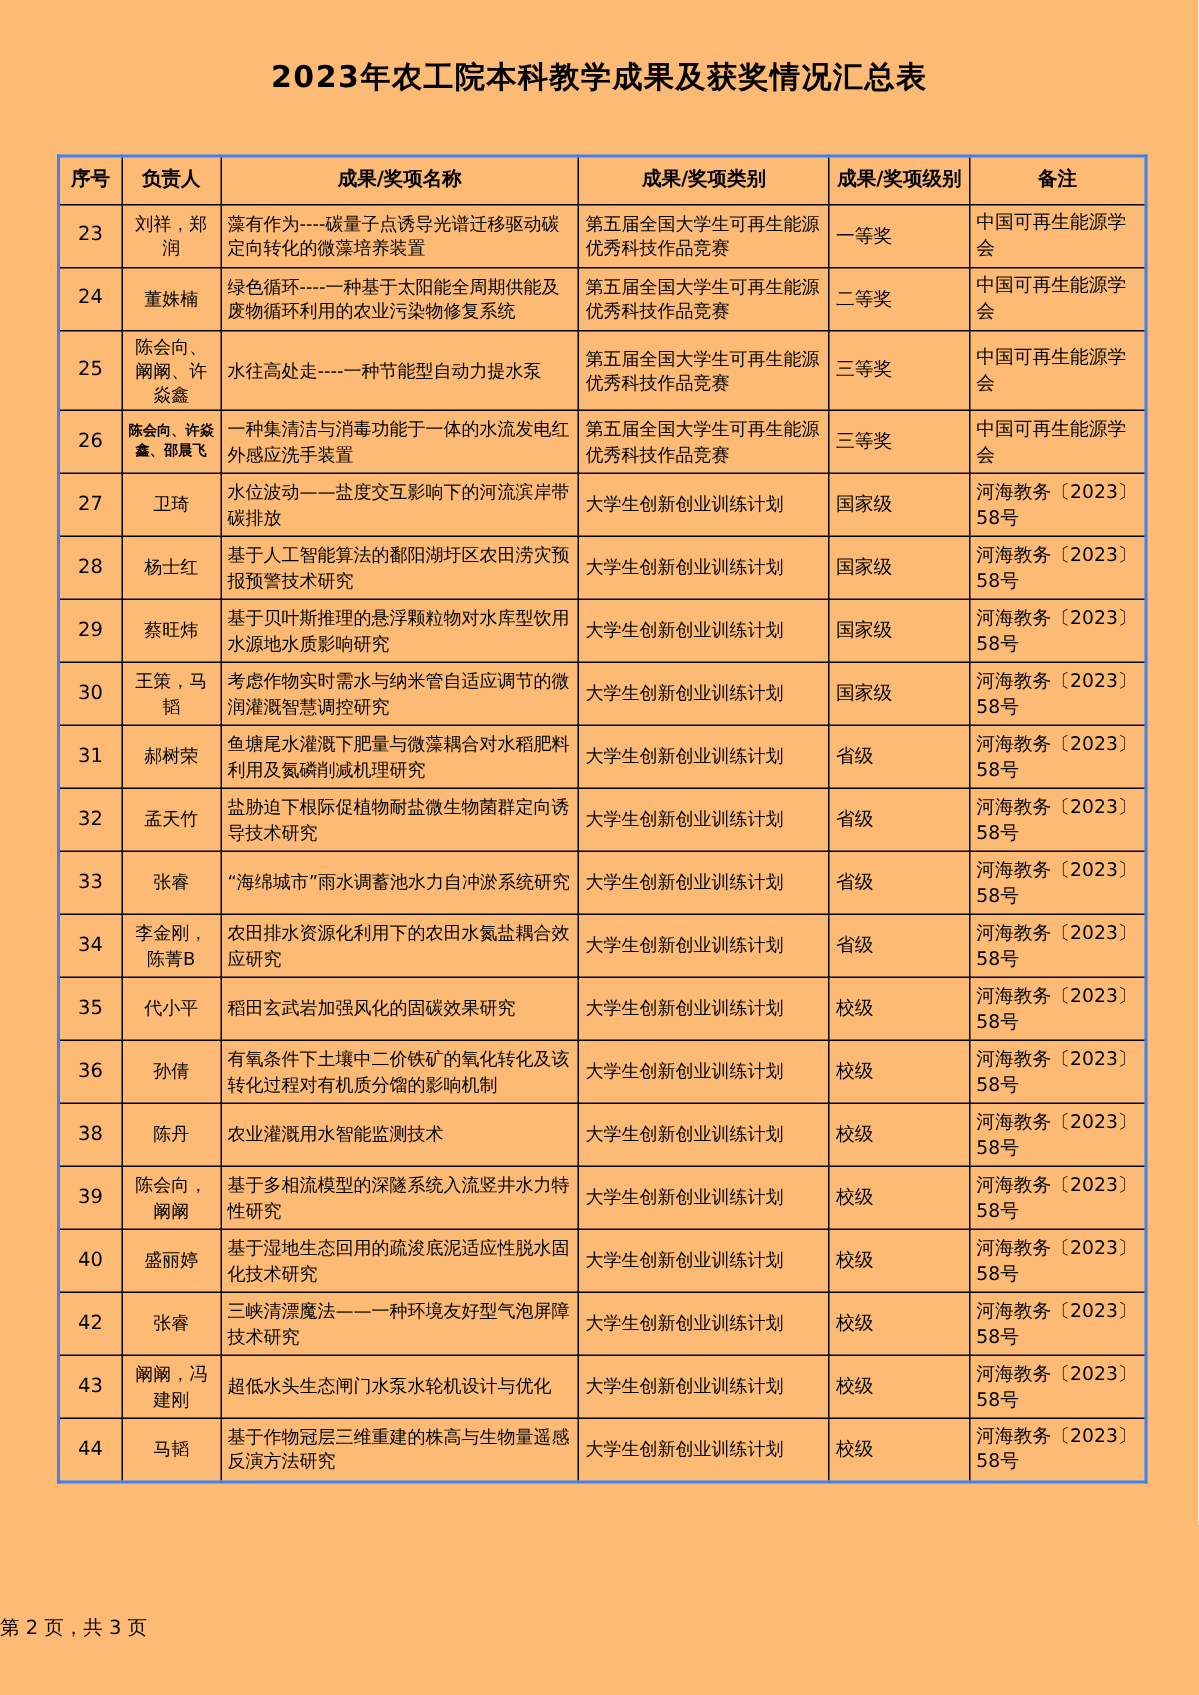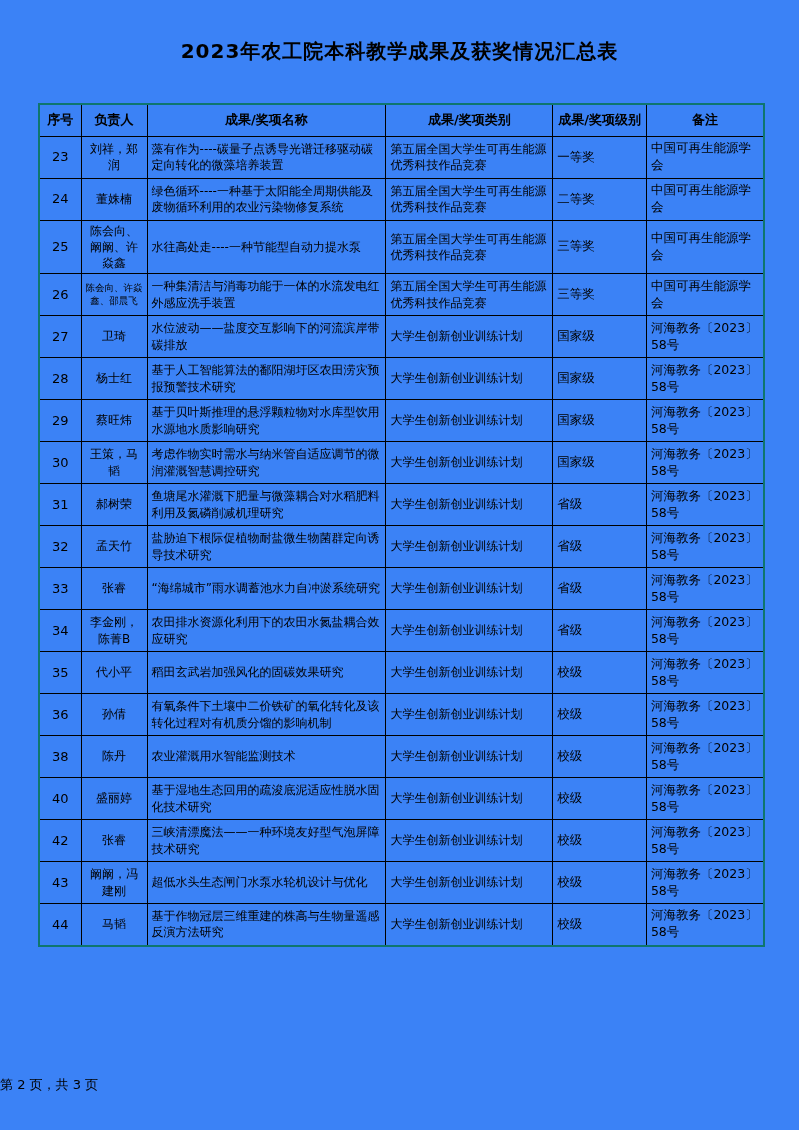--- a/index.html
+++ b/index.html
@@ -6,39 +6,39 @@
   html, body {
     margin: 0; padding: 0;
     background: #ffffff;
     font-family: "DejaVu Sans", "Liberation Sans", sans-serif;
     color: #000;
   }
   .page {
     position: relative;
     width: 799px;
     height: 1130px;
-    background: #3b82f6;
+    background: #fdba74;
     overflow: hidden;
   }
   .page-title {
     position: absolute;
     top: 38px; left: 0;
     width: 100%;
     text-align: center;
     font-size: 20px;
     font-weight: bold;
     letter-spacing: 1px;
   }
   table.summary {
     position: absolute;
     left: 38px; top: 103px;
     width: 727px;
     border-collapse: collapse;
     table-layout: fixed;
-    border: 2px solid #0f766e;
+    border: 2px solid #3b82f6;
   }
   .summary th, .summary td {
     border: 1px solid #000;
     padding: 2px 4px;
     vertical-align: middle;
     font-size: 12px;
     line-height: 1.35;
     overflow: hidden;
   }
   .summary thead tr { height: 32px; }
@@ -58,21 +58,21 @@
   .summary td.cell-no {
     text-align: center;
     font-size: 13px;
   }
   .summary td.cell-person { font-size: 12px; word-break: break-all; text-align: center; }
   .summary td.cell-name   { font-size: 12px; word-break: break-all; }
   .summary td.cell-cat    { font-size: 12px; word-break: break-all; }
   .summary td.cell-level  { font-size: 12.5px; }
   .summary td.cell-remark { font-size: 12.5px; word-break: break-all; }
   
-  .summary tbody tr:nth-child(4) td.cell-person { font-size: 9.5px; }
+  .summary tbody tr:nth-child(4) td.cell-person { font-size: 9.5px; font-weight: bold; }
   .page-footer {
     position: absolute;
     top: 1076px; left: 0;
     width: 100%;
     text-align: left;
     font-size: 13px;
   }
 </style>
 </head>
 <body>
@@ -215,20 +215,28 @@
     </tr>
         <tr>
       <td class="cell-no">38</td>
       <td class="cell-person">陈丹</td>
       <td class="cell-name">农业灌溉用水智能监测技术</td>
       <td class="cell-cat">大学生创新创业训练计划</td>
       <td class="cell-level">校级</td>
       <td class="cell-remark">河海教务〔2023〕58号</td>
     </tr>
         <tr>
+      <td class="cell-no">39</td>
+      <td class="cell-person">陈会向，阚阚</td>
+      <td class="cell-name">基于多相流模型的深隧系统入流竖井水力特性研究</td>
+      <td class="cell-cat">大学生创新创业训练计划</td>
+      <td class="cell-level">校级</td>
+      <td class="cell-remark">河海教务〔2023〕58号</td>
+    </tr>
+        <tr>
       <td class="cell-no">40</td>
       <td class="cell-person">盛丽婷</td>
       <td class="cell-name">基于湿地生态回用的疏浚底泥适应性脱水固化技术研究</td>
       <td class="cell-cat">大学生创新创业训练计划</td>
       <td class="cell-level">校级</td>
       <td class="cell-remark">河海教务〔2023〕58号</td>
     </tr>
         <tr>
       <td class="cell-no">42</td>
       <td class="cell-person">张睿</td>

